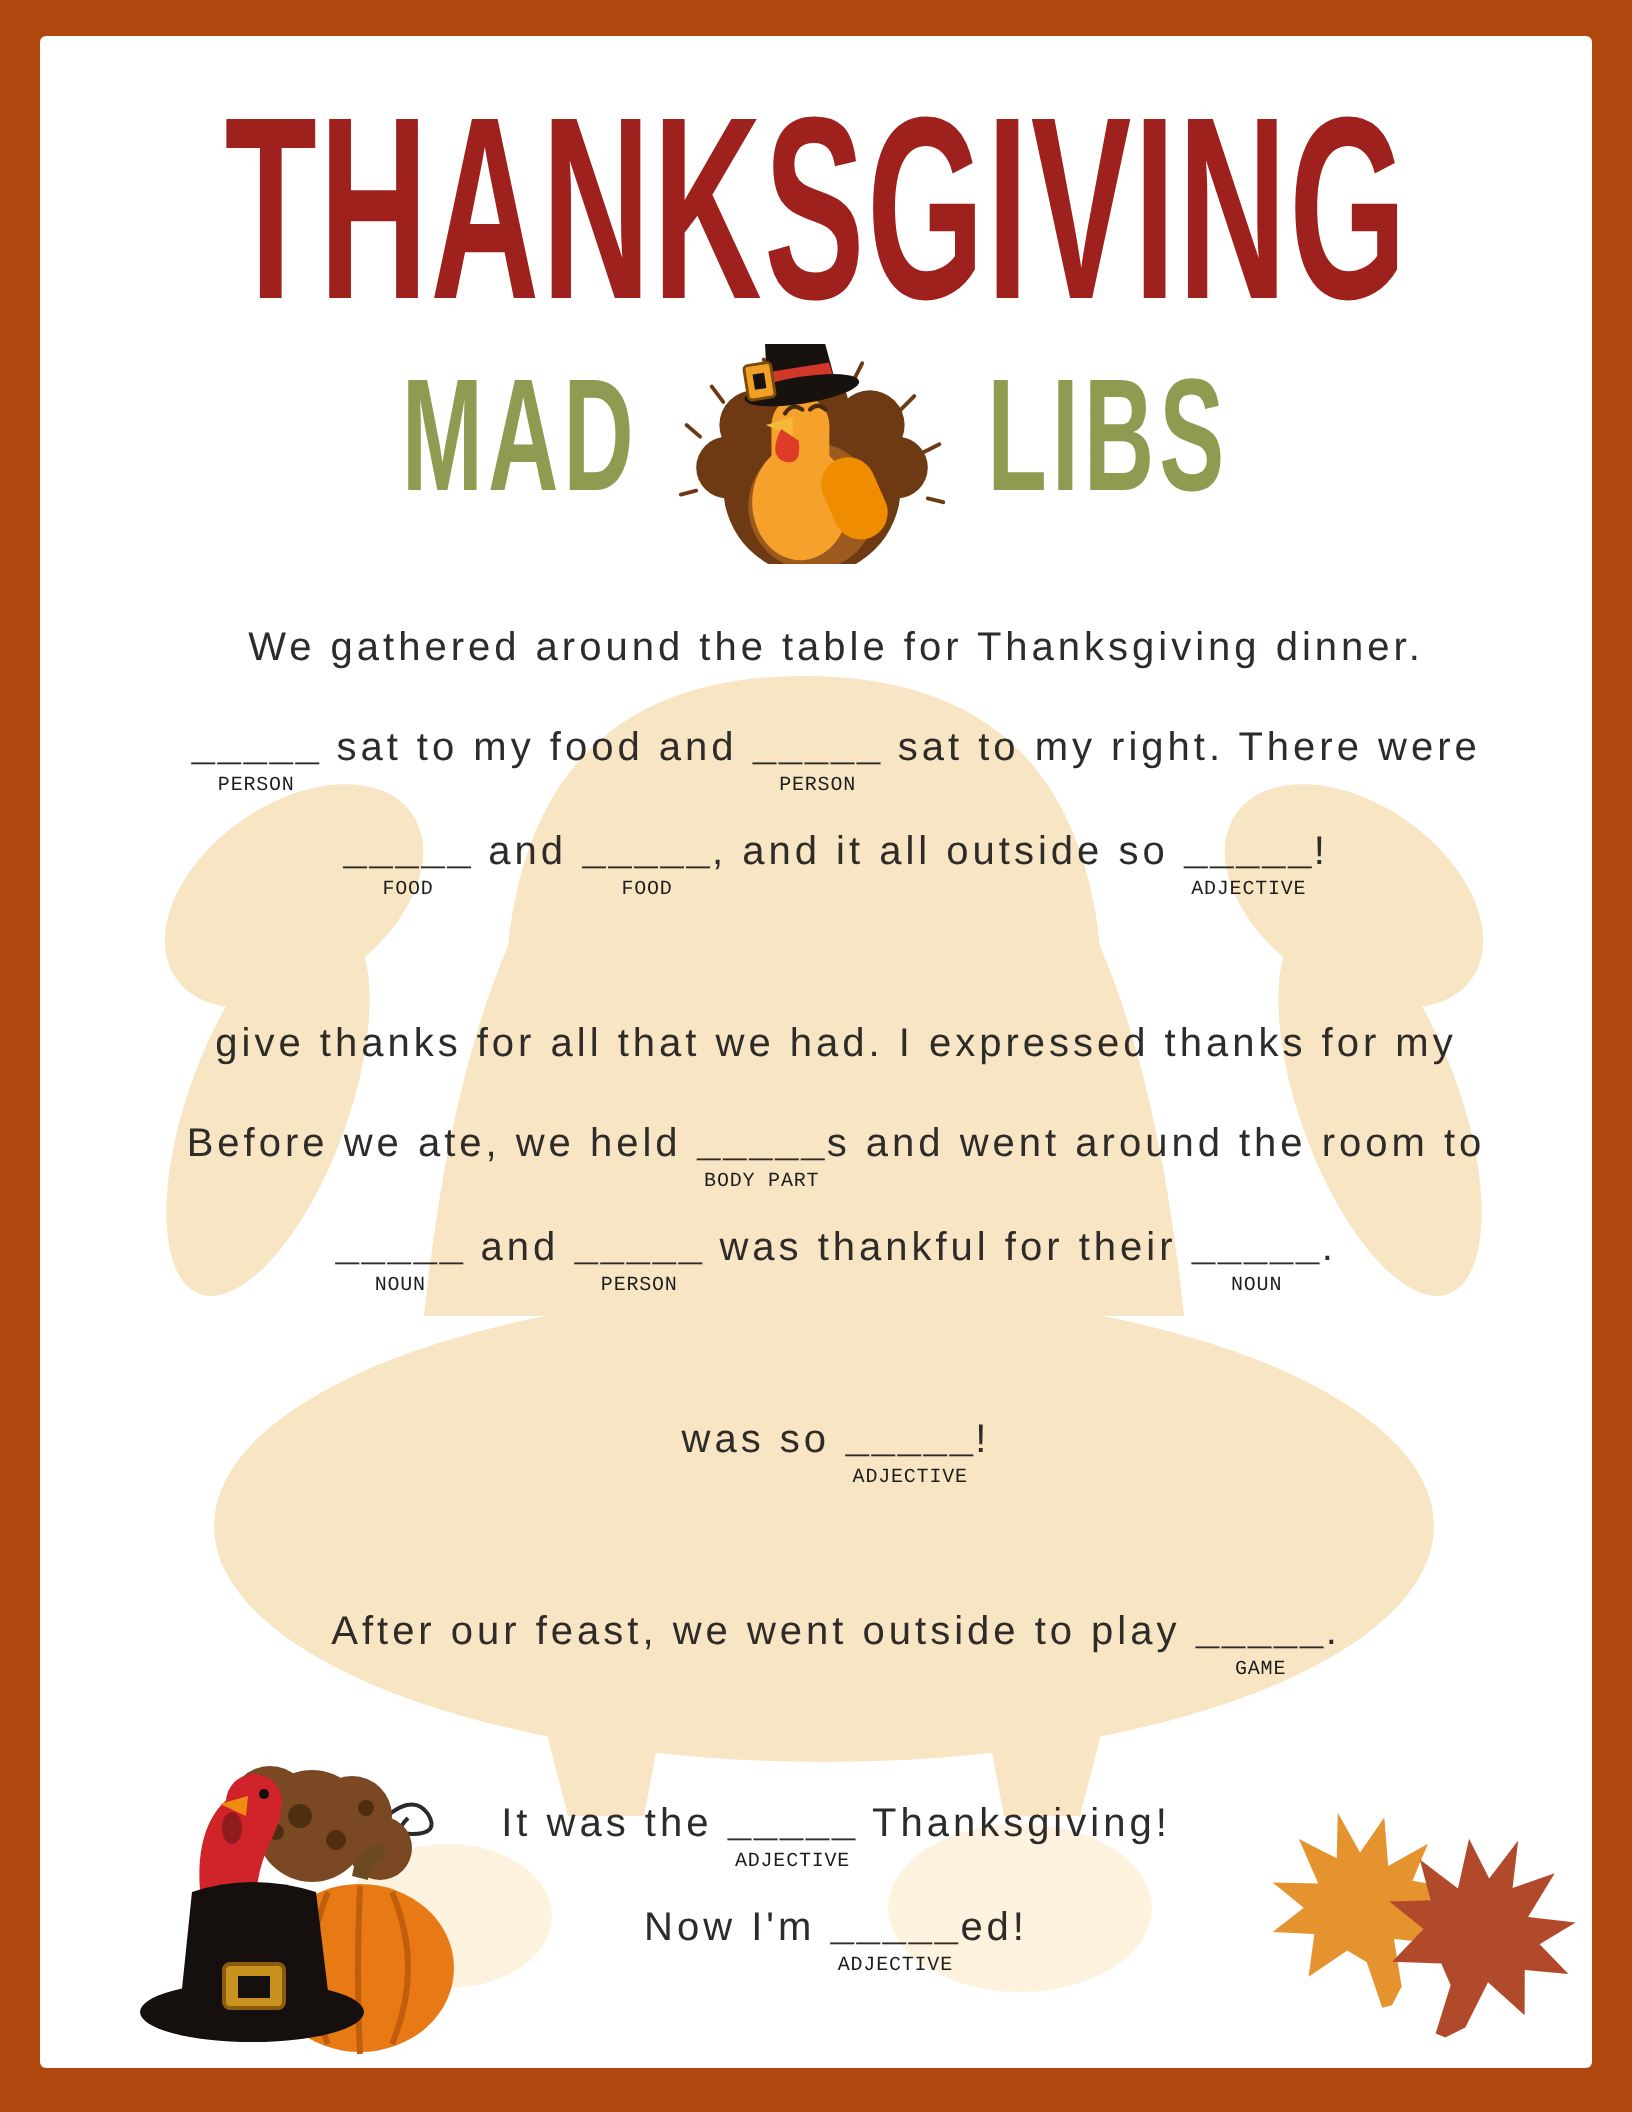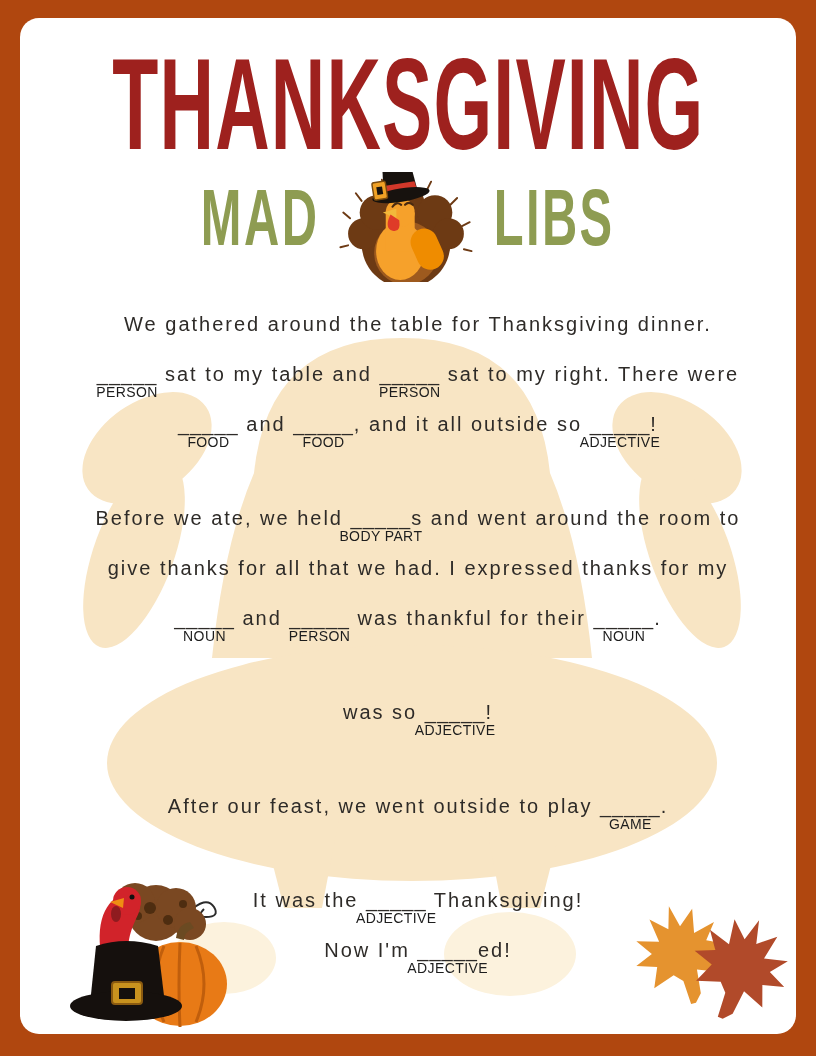--- a/index.html
+++ b/index.html
@@ -4,46 +4,46 @@
 <style>
   html,body{margin:0;padding:0;}
   body{
     width:816px;height:1056px;position:relative;
     background:#b0470f;
     font-family:"Liberation Sans",sans-serif;
     overflow:hidden;
   }
   .page{
     position:absolute;top:18px;left:20px;right:20px;bottom:22px;
-    background:#ffffff;border-radius:19px;overflow:hidden;
+    background:#ffffff;border-radius:3px;overflow:hidden;
   }
   .watermark{position:absolute;left:42px;top:290px;z-index:0;pointer-events:none;}
   .content{position:relative;z-index:1;}
   .title-row{display:flex;justify-content:center;align-items:center;margin-top:38px;height:96px;}
   .title{
     color:#9e211e;font-weight:bold;font-size:130px;line-height:96px;letter-spacing:2px;
     display:inline-block;transform:scaleX(0.58);white-space:nowrap;
   }
   .subtitle-row{display:flex;justify-content:center;align-items:flex-start;margin-top:20px;height:110px;}
   .subtitle{
     color:#8e9c52;font-weight:bold;font-size:80px;line-height:80px;letter-spacing:4px;
     display:inline-block;transform:scaleX(0.61);white-space:nowrap;margin-top:6px;
   }
   .turkey-logo{width:148px;height:110px;margin:0 -25px;flex:0 0 auto;}
   .madlib-body{margin-top:30px;}
   .para{margin-bottom:70px;}
   .line{
     text-align:center;font-size:20px;line-height:24px;letter-spacing:2px;
     color:#2e2b28;margin-bottom:26px;white-space:nowrap;padding-left:20px;
   }
-  .blank{position:relative;display:inline-block;}
+  .blank{position:relative;display:inline-block;font-family:Liberation Mono, monospace;}
   .blank .us{letter-spacing:1px;}
   .blank .lbl{
     position:absolute;top:23px;left:50%;transform:translateX(-50%);
-    font-size:14px;line-height:14px;letter-spacing:0.4px;color:#1d1d1d;white-space:nowrap;
+    font-size:10px;line-height:14px;letter-spacing:0.4px;color:#1d1d1d;white-space:nowrap;
   }
   .art-left{position:absolute;left:18px;bottom:4px;width:192px;height:162px;z-index:2;}
   .art-right{position:absolute;right:-2px;bottom:11px;width:170px;height:130px;z-index:2;}
 </style>
 </head>
 <body>
 
 <div class="page">
 
   <svg class="watermark" width="700" height="712" viewBox="0 0 700 712">
@@ -112,26 +112,26 @@
           <rect x="-24" y="-7" width="6" height="8" fill="#17120e"></rect>
         </g>
       </svg>
 
       <div class="subtitle">LIBS</div>
     </div>
 
     <div class="madlib-body">
         <div class="para">
           <div class="line"><span>We gathered around the table for Thanksgiving dinner.</span></div>
-          <div class="line"><span class="blank"><span class="us">_____</span><span class="lbl">PERSON</span></span><span> sat to my table and </span><span class="blank"><span class="us">_____</span><span class="lbl">PERSON</span></span><span> sat to my right. There were</span></div>
+          <div class="line"><span class="blank"><span class="us">_____</span><span class="lbl">PERSON</span></span><span> sat to my food and </span><span class="blank"><span class="us">_____</span><span class="lbl">PERSON</span></span><span> sat to my right. There were</span></div>
           <div class="line"><span class="blank"><span class="us">_____</span><span class="lbl">FOOD</span></span><span> and </span><span class="blank"><span class="us">_____</span><span class="lbl">FOOD</span></span><span>, and it all outside so </span><span class="blank"><span class="us">_____</span><span class="lbl">ADJECTIVE</span></span><span>!</span></div>
         </div>
         <div class="para">
+          <div class="line"><span>give thanks for all that we had. I expressed thanks for my</span></div>
           <div class="line"><span>Before we ate, we held </span><span class="blank"><span class="us">_____</span><span class="lbl">BODY PART</span></span><span>s and went around the room to</span></div>
-          <div class="line"><span>give thanks for all that we had. I expressed thanks for my</span></div>
           <div class="line"><span class="blank"><span class="us">_____</span><span class="lbl">NOUN</span></span><span> and </span><span class="blank"><span class="us">_____</span><span class="lbl">PERSON</span></span><span> was thankful for their </span><span class="blank"><span class="us">_____</span><span class="lbl">NOUN</span></span><span>.</span></div>
         </div>
         <div class="para">
           <div class="line"><span>was so </span><span class="blank"><span class="us">_____</span><span class="lbl">ADJECTIVE</span></span><span>!</span></div>
         </div>
         <div class="para">
           <div class="line"><span>After our feast, we went outside to play </span><span class="blank"><span class="us">_____</span><span class="lbl">GAME</span></span><span>.</span></div>
         </div>
         <div class="para">
           <div class="line"><span>It was the </span><span class="blank"><span class="us">_____</span><span class="lbl">ADJECTIVE</span></span><span> Thanksgiving!</span></div>

